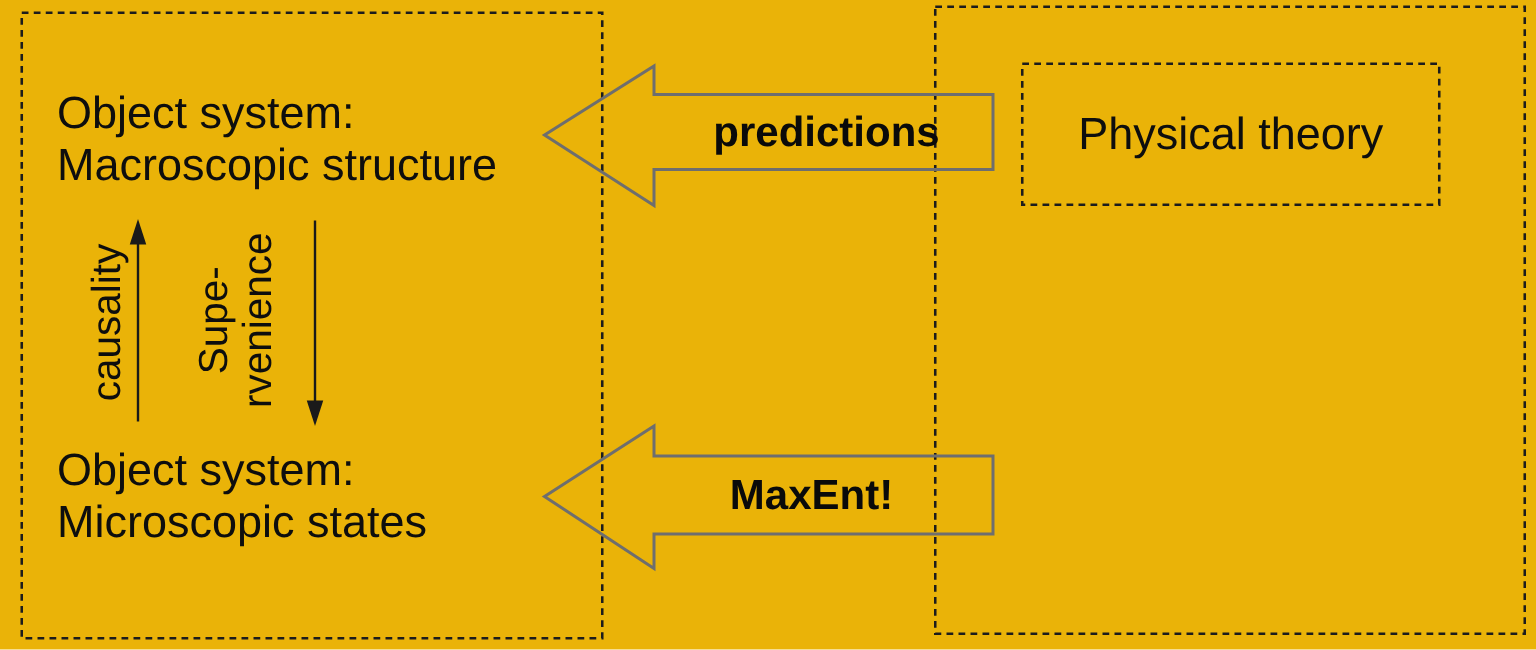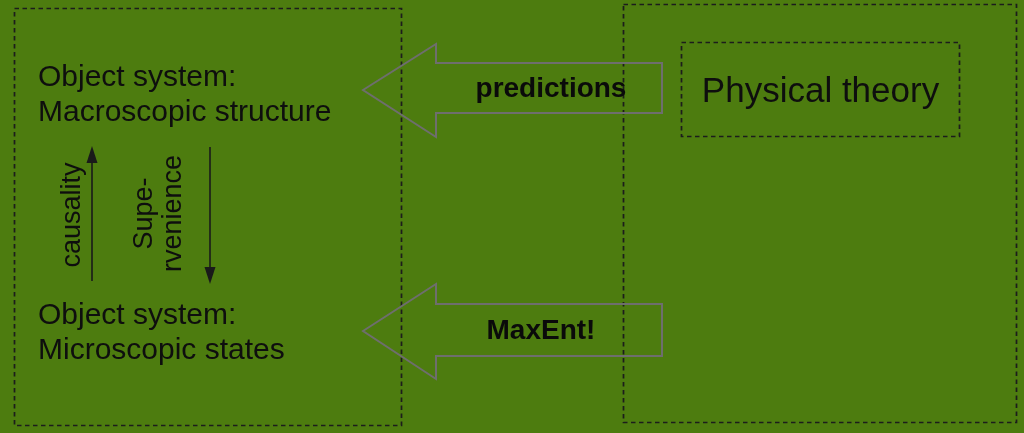--- a/index.html
+++ b/index.html
@@ -5,21 +5,21 @@
   html, body {
     margin: 0;
     padding: 0;
     background: #ffffff;
     font-family: "Liberation Sans", "DejaVu Sans", sans-serif;
   }
   .canvas {
     position: relative;
     width: 1024px;
     height: 433px;
-    background: #4d7c0f;
+    background: #eab308;
     overflow: hidden;
   }
   .layer {
     position: absolute;
     left: 0; top: 0;
     width: 1024px; height: 433px;
   }
   .txt {
     position: absolute;
     color: #0e0e0e;
@@ -38,21 +38,21 @@
     font-weight: bold;
     font-size: 28px;
     color: #0a0a0a;
     white-space: nowrap;
   }
   .centered-box-label {
     position: absolute;
     display: flex;
     align-items: center;
     justify-content: center;
-    font-size: 35px;
+    font-size: 30px;
     color: #0e0e0e;
     white-space: nowrap;
   }
   .rot {
     position: absolute;
     display: flex;
     align-items: center;
     justify-content: center;
     transform: rotate(-90deg);
     transform-origin: center center;

